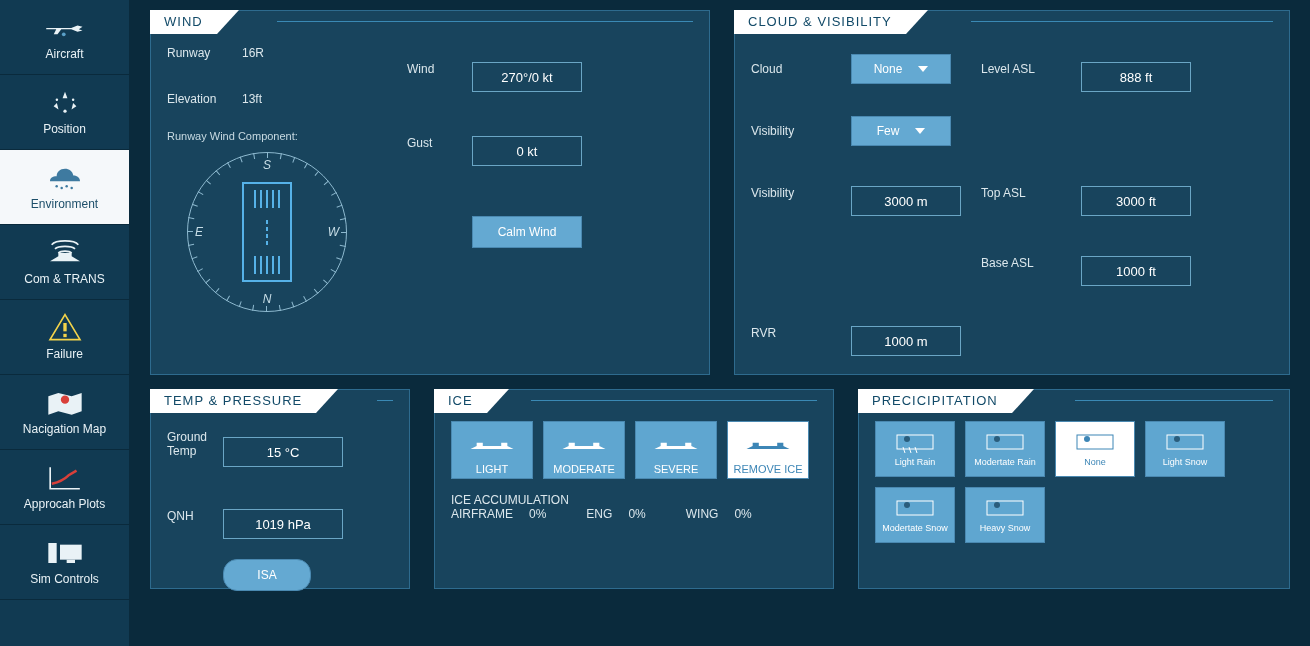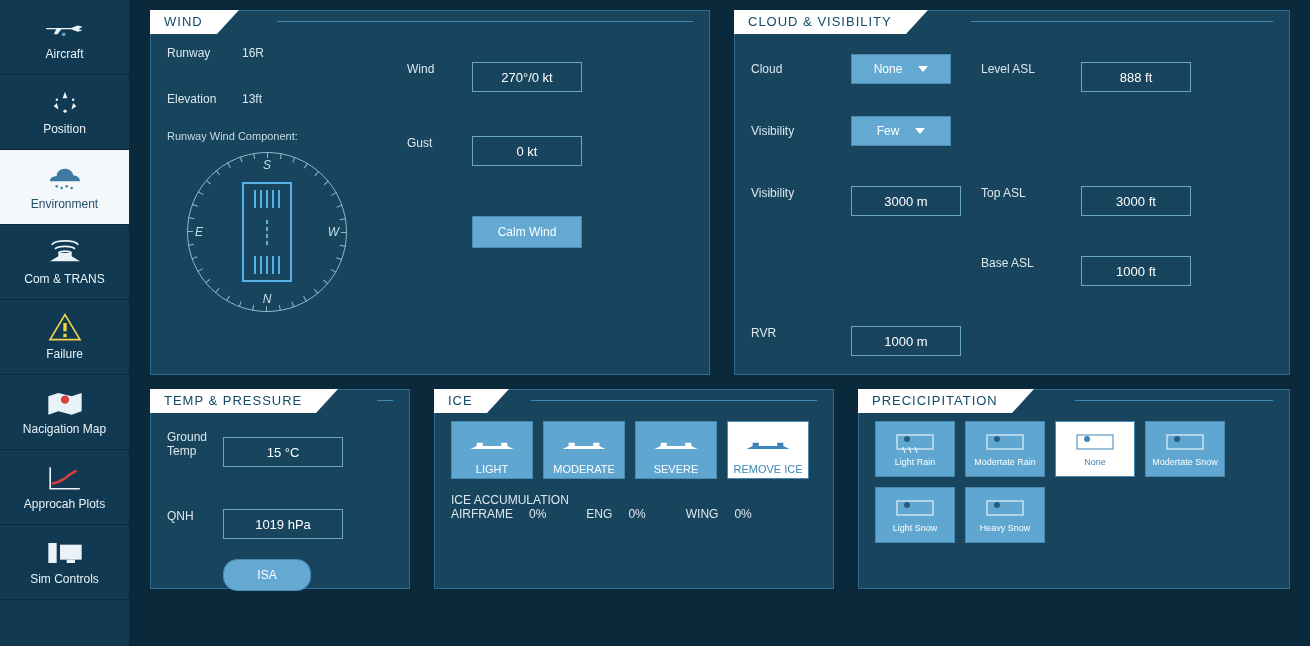--- a/index.html
+++ b/index.html
@@ -393,28 +393,28 @@
               <rect x="2" y="4" width="36" height="14" fill="none" stroke="#3d86b6"></rect>
               <circle cx="12" cy="8" r="3"></circle>
             </svg>
             <span>None</span>
           </div>
         <div class="precip-btn">
             <svg viewBox="0 0 40 24" fill="#fff">
               <rect x="2" y="4" width="36" height="14" fill="none" stroke="#fff"></rect>
               <circle cx="12" cy="8" r="3" fill="#2a5d7c"></circle>
             </svg>
-            <span>Modertate Snow</span>
+            <span>Light Snow</span>
           </div>
         <div class="precip-btn">
             <svg viewBox="0 0 40 24" fill="#fff">
               <rect x="2" y="4" width="36" height="14" fill="none" stroke="#fff"></rect>
               <circle cx="12" cy="8" r="3" fill="#2a5d7c"></circle>
             </svg>
-            <span>Light Snow</span>
+            <span>Modertate Snow</span>
           </div>
         <div class="precip-btn">
             <svg viewBox="0 0 40 24" fill="#fff">
               <rect x="2" y="4" width="36" height="14" fill="none" stroke="#fff"></rect>
               <circle cx="12" cy="8" r="3" fill="#2a5d7c"></circle>
             </svg>
             <span>Heavy Snow</span>
           </div>
       </div>
     </div>

